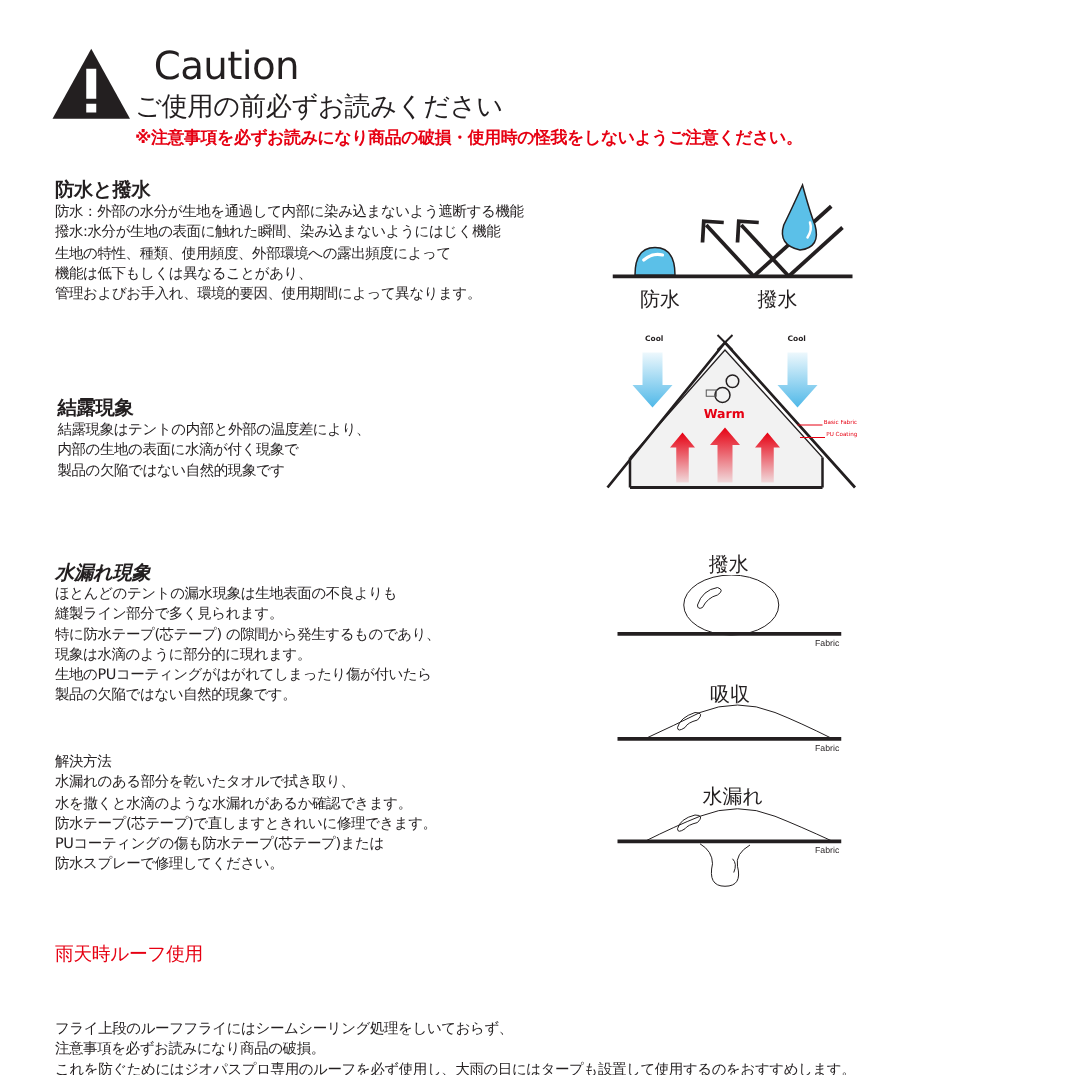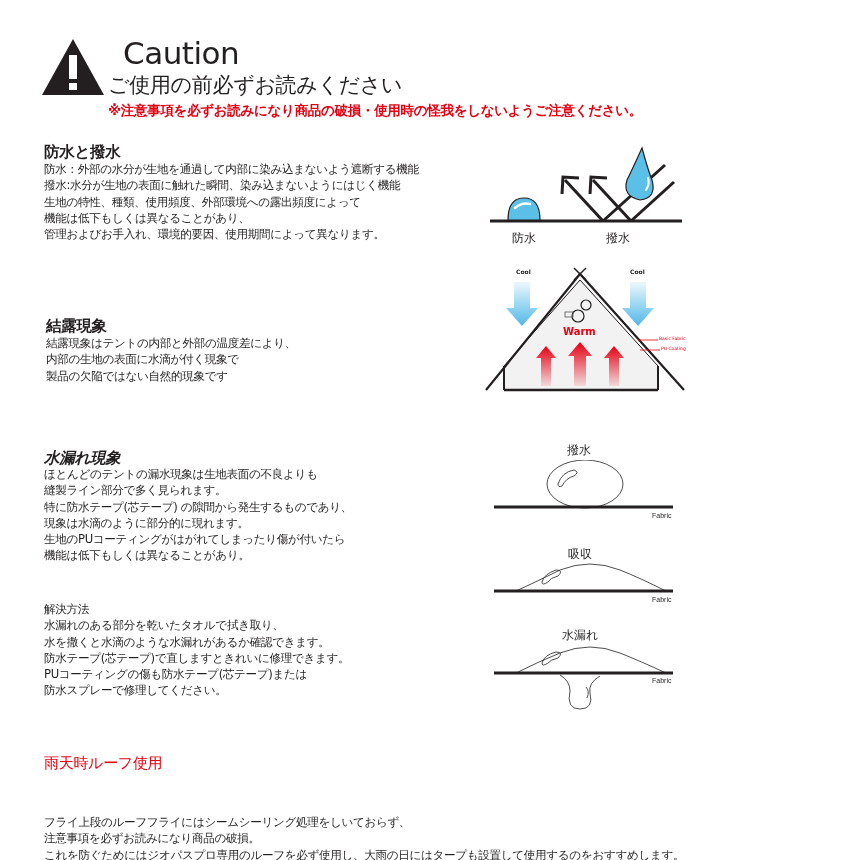--- a/index.html
+++ b/index.html
@@ -12,21 +12,21 @@
   .warn-icon { left: 41px; top: 38px; width: 64px; height: 58px; }
   .title-en { left: 123px; top: 34px; font-family: "DejaVu Sans", sans-serif; font-weight: normal; font-size: 31px; letter-spacing: -0.5px; color: #231f20; line-height: 38px; }
   .title-jp { left: 108px; top: 72px; font-size: 21px; color: #231f20; line-height: 26px; letter-spacing: -0.3px; }
   .notice { left: 108px; top: 101px; font-size: 13.5px; font-weight: bold; color: #e60012; line-height: 18px; letter-spacing: -0.3px; }
 
   .sec-title { font-size: 15.5px; font-weight: bold; color: #231f20; line-height: 20px; letter-spacing: -0.3px; }
   .sec-title.red { color: #e60012; font-weight: normal; font-size: 15px; text-align: center; }
   .body-lines { font-size: 11.6px; line-height: 16.3px; color: #231f20; letter-spacing: -0.35px; white-space: nowrap; }
   .body-lines div { height: 16.3px; }
 
-  .fig-label { font-size: 12px; color: #231f20; }
+  .fig-label { font-size: 16px; color: #231f20; }
   .fabric-lbl { font-size: 7px; font-family: "Liberation Sans", sans-serif; color: #231f20; }
 </style>
 </head>
 <body>
 
 <div class="abs warn-icon">
   <svg width="64" height="58" viewBox="0 0 64 58">
     <polygon points="32,1 63,57 1,57" fill="#231f20"></polygon>
     <rect x="28" y="17" width="8" height="24" fill="#ffffff"></rect>
     <rect x="28" y="45" width="8" height="7" fill="#ffffff"></rect>
@@ -117,21 +117,21 @@
 <div class="abs" style="left:659px; top:336px; font-size:4.5px; color:#e60012;">Basic Fabric</div>
 <div class="abs" style="left:661px; top:346px; font-size:4.5px; color:#e60012;">PU Coating</div>
 
 <div class="abs sec-title" style="left:44px; top:448px;font-style:italic;">水漏れ現象</div>
 <div class="abs body-lines" style="left:44px; top:466px;">
   <div>ほとんどのテントの漏水現象は生地表面の不良よりも</div>
   <div>縫製ライン部分で多く見られます。</div>
   <div>特に防水テープ(芯テープ) の隙間から発生するものであり、</div>
   <div>現象は水滴のように部分的に現れます。</div>
   <div>生地のPUコーティングがはがれてしまったり傷が付いたら</div>
-  <div>機能は低下もしくは異なることがあり。</div>
+  <div>製品の欠陥ではない自然的現象です。</div>
 </div>
 <div class="abs body-lines" style="left:44px; top:601px;">
   <div>解決方法</div>
   <div>水漏れのある部分を乾いたタオルで拭き取り、</div>
   <div>水を撒くと水滴のような水漏れがあるか確認できます。</div>
   <div>防水テープ(芯テープ)で直しますときれいに修理できます。</div>
   <div>PUコーティングの傷も防水テープ(芯テープ)または</div>
   <div>防水スプレーで修理してください。</div>
 </div>
 

